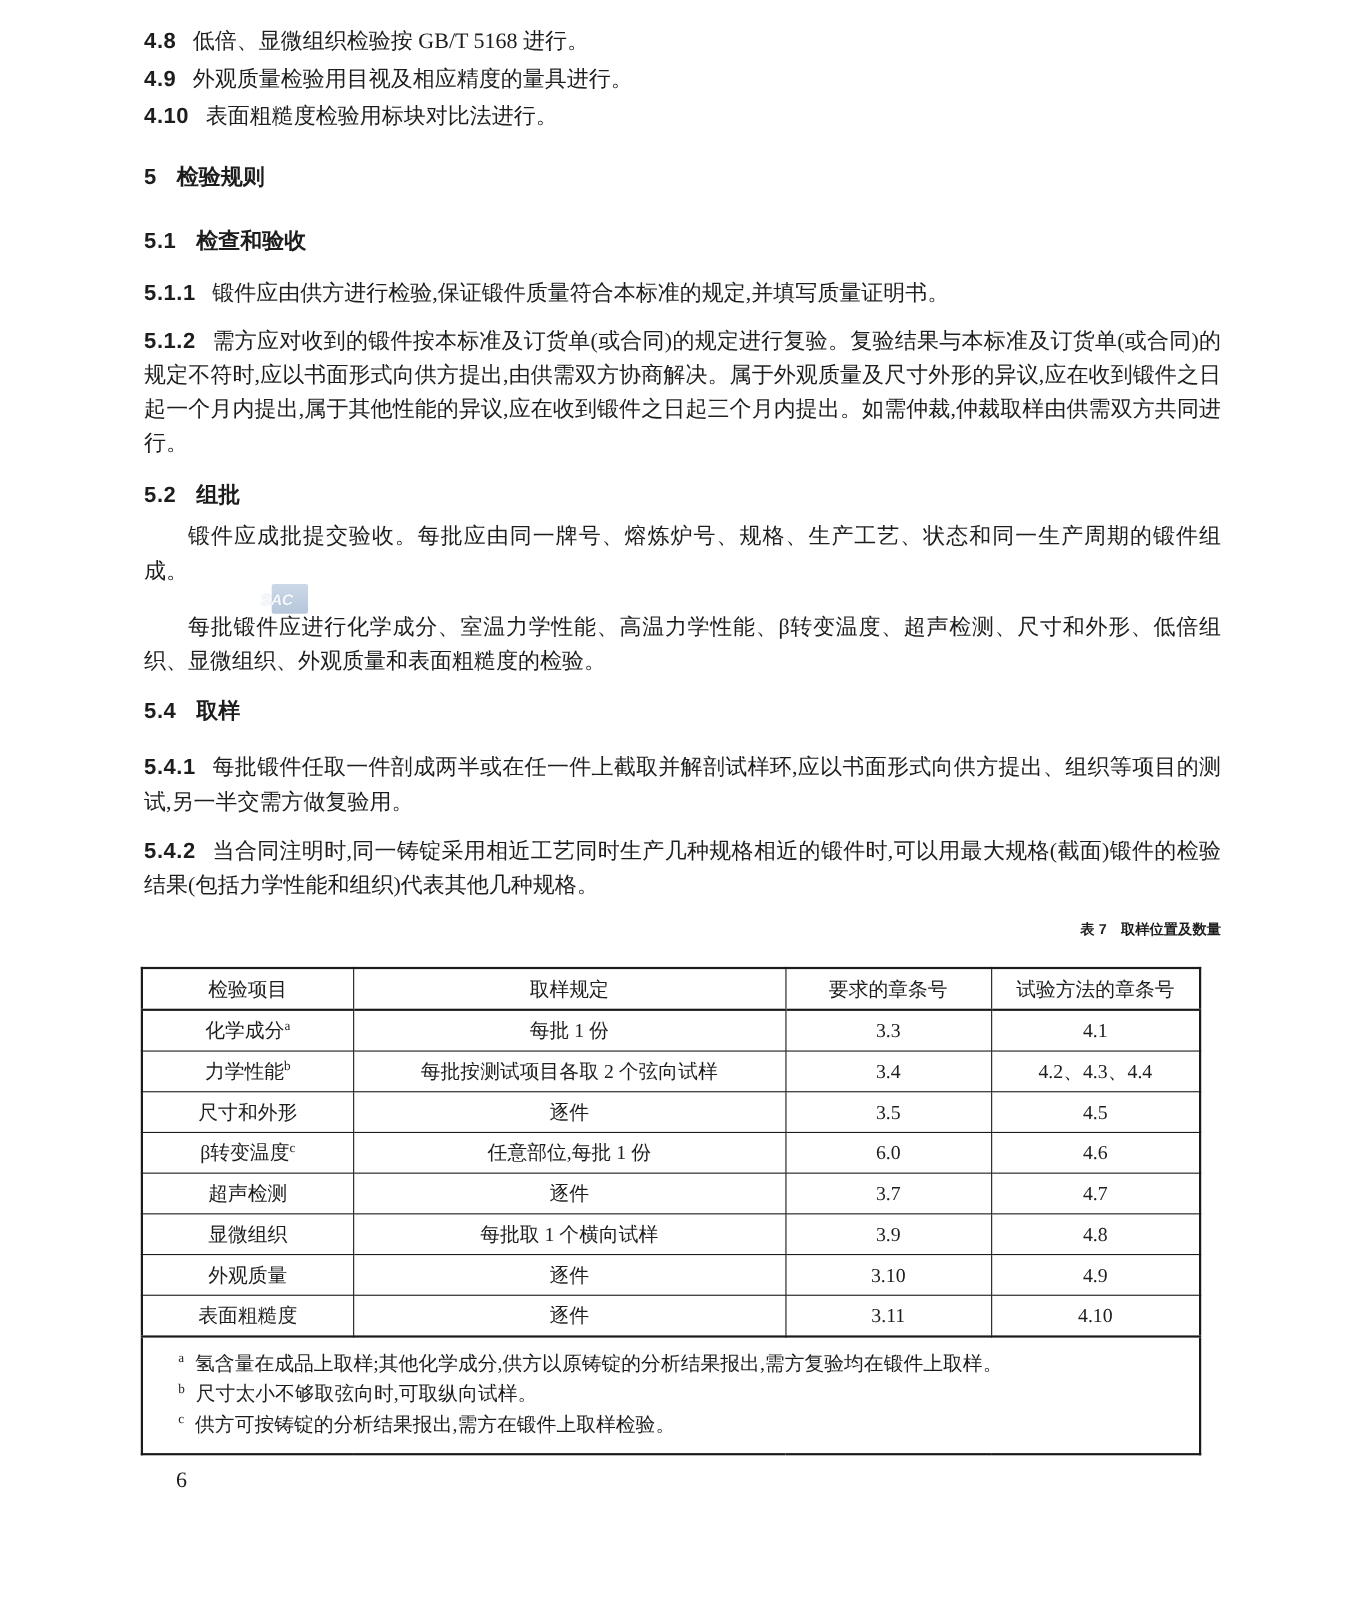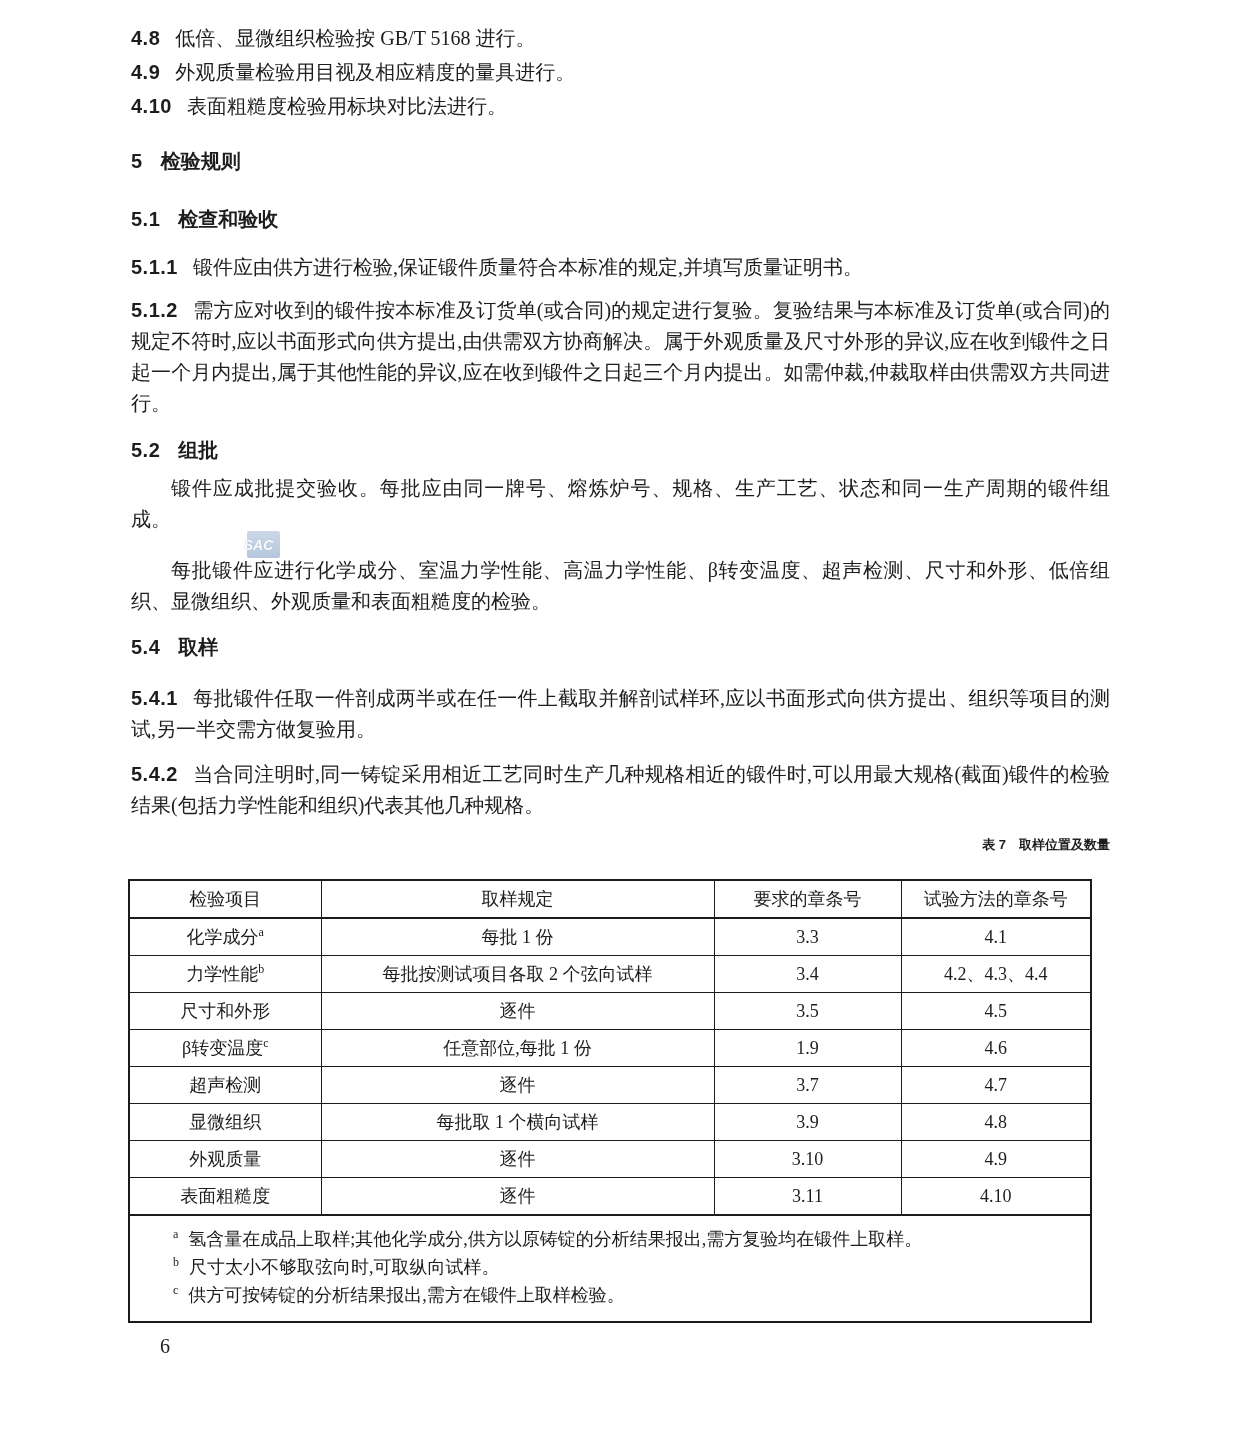--- a/index.html
+++ b/index.html
@@ -69,37 +69,37 @@
     vertical-align:middle;
     font-weight:normal;
     overflow:hidden;
   }
   table.t7 thead th{border-bottom:2px solid #1b1b1b;}
   table.t7 td sup, .fn sup{font-size:12px;line-height:0;}
   table.t7 tr.fnrow td{
     border-top:2px solid #1b1b1b;
     height:auto;
     text-align:left;
-    padding:9px 12px 12px 43px;
+    padding:9px 12px 12px 32px;
   }
   .fn{line-height:28px;font-size:18px;text-align:justify;margin:0;}
   .fn sup{margin-right:10px;}
   .pagenum{
     margin-top:9px;
     margin-left:29px;
     font-size:20px;
     line-height:28px;
   }
   .watermark{
     position:absolute;
     left:247px;top:531px;
     width:33px;height:27px;
     background:linear-gradient(180deg,#c3d2e4 0%,#aabdd6 100%);
     border-radius:2px;
-    display:flex;align-items:center;justify-content:center;
+    display:flex;align-items:center;justify-content:flex-start;
     overflow:visible;
     opacity:.85;
   }
   .watermark span{
     font-family:"Liberation Sans", sans-serif;
     font-style:italic;
     font-weight:bold;
     font-size:14px;
     color:rgba(255,255,255,.95);
     text-shadow:0 0 1px rgba(130,150,180,.8);
@@ -169,21 +169,21 @@
         </tr>
         <tr>
           <td>尺寸和外形</td>
           <td>逐件</td>
           <td>3.5</td>
           <td>4.5</td>
         </tr>
         <tr>
           <td>β转变温度<sup>c</sup></td>
           <td>任意部位,每批 1 份</td>
-          <td>1.9</td>
+          <td>6.0</td>
           <td>4.6</td>
         </tr>
         <tr>
           <td>超声检测</td>
           <td>逐件</td>
           <td>3.7</td>
           <td>4.7</td>
         </tr>
         <tr>
           <td>显微组织</td>

